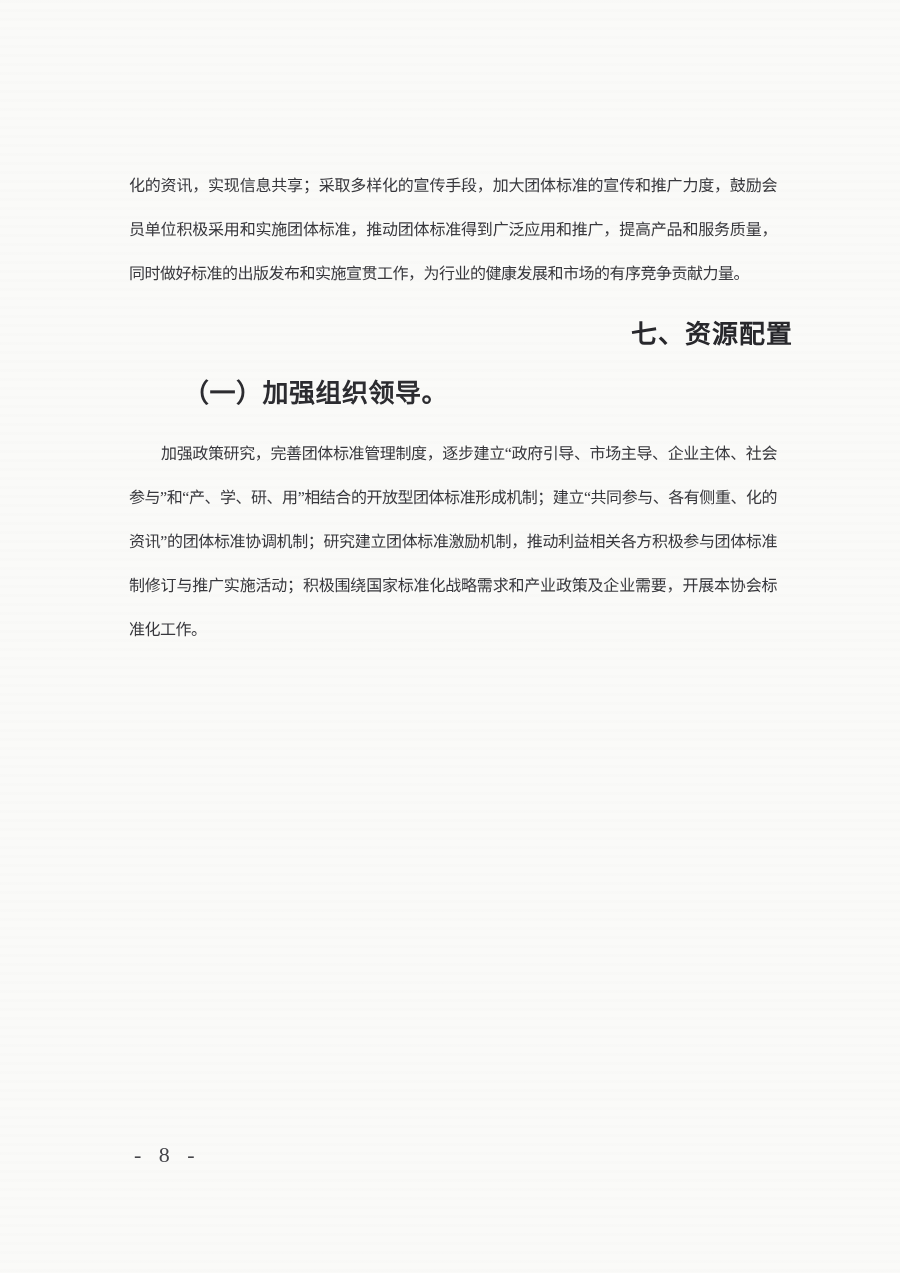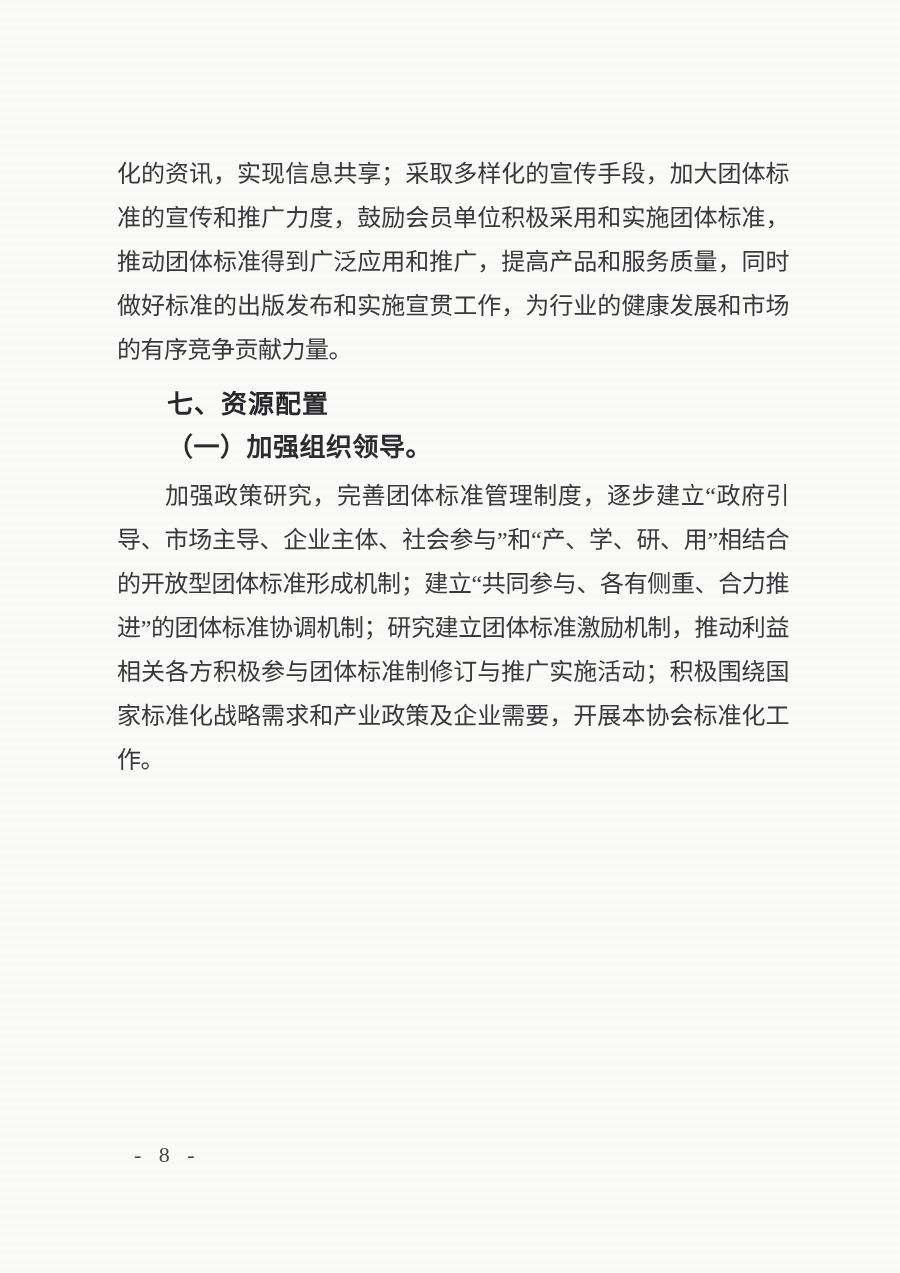--- a/index.html
+++ b/index.html
@@ -24,43 +24,44 @@
     font-family: "Liberation Serif", "DejaVu Serif", serif;
     color: #36363b;
   }
   .content {
     position: absolute;
     left: 113px;
     top: 148px;
     width: 680px;
   }
   .body-para {
-    margin: 4px;
-    font-size: 24px;
+    margin: 16px;
+    font-size: 16px;
     letter-spacing: -0.5px;
     line-height: 44px;
     text-align: justify;
     color: #38383d;
     font-weight: 400;
   }
   .body-para.first-indent {
     text-indent: 2em;
   }
   .section-heading {
     margin: 10px 0 0 0;
     padding-left: 54px;
     font-family: "Liberation Sans", "DejaVu Sans", sans-serif;
     font-size: 26px;
     line-height: 44px;
     font-weight: 700;
     color: #28282c;
     letter-spacing: 1px;
+    text-align: right;
   }
   .sub-heading {
-    margin: 0;
+    margin: 16px;
     padding-left: 54px;
     font-size: 26px;
     line-height: 44px;
     font-weight: 700;
     color: #2c2c30;
     letter-spacing: 0.5px;
   }
   .page-footer {
     position: absolute;
     left: 134px;
@@ -79,18 +80,18 @@
   <div class="content">
 
     <p class="body-para">化的资讯，实现信息共享；采取多样化的宣传手段，加大团体标准的宣传和推广力度，鼓励会员单位积极采用和实施团体标准，推动团体标准得到广泛应用和推广，提高产品和服务质量，同时做好标准的出版发布和实施宣贯工作，为行业的健康发展和市场的有序竞争贡献力量。</p>
 
     <h2 class="section-heading">七、资源配置</h2>
 
     <h3 class="sub-heading">（一）加强组织领导。</h3>
 
 
 
-    <p class="body-para first-indent">加强政策研究，完善团体标准管理制度，逐步建立“政府引导、市场主导、企业主体、社会参与”和“产、学、研、用”相结合的开放型团体标准形成机制；建立“共同参与、各有侧重、合力推进”的团体标准协调机制；研究建立团体标准激励机制，推动利益相关各方积极参与团体标准制修订与推广实施活动；积极围绕国家标准化战略需求和产业政策及企业需要，开展本协会标准化工作。</p>
+    <p class="body-para first-indent">加强政策研究，完善团体标准管理制度，逐步建立“政府引导、市场主导、企业主体、社会参与”和“产、学、研、用”相结合的开放型团体标准形成机制；建立“共同参与、各有侧重、化的资讯”的团体标准协调机制；研究建立团体标准激励机制，推动利益相关各方积极参与团体标准制修订与推广实施活动；积极围绕国家标准化战略需求和产业政策及企业需要，开展本协会标准化工作。</p>
 
   </div>
 
   <div class="page-footer">- 8 -</div>
 </div>
 
 </body></html>

